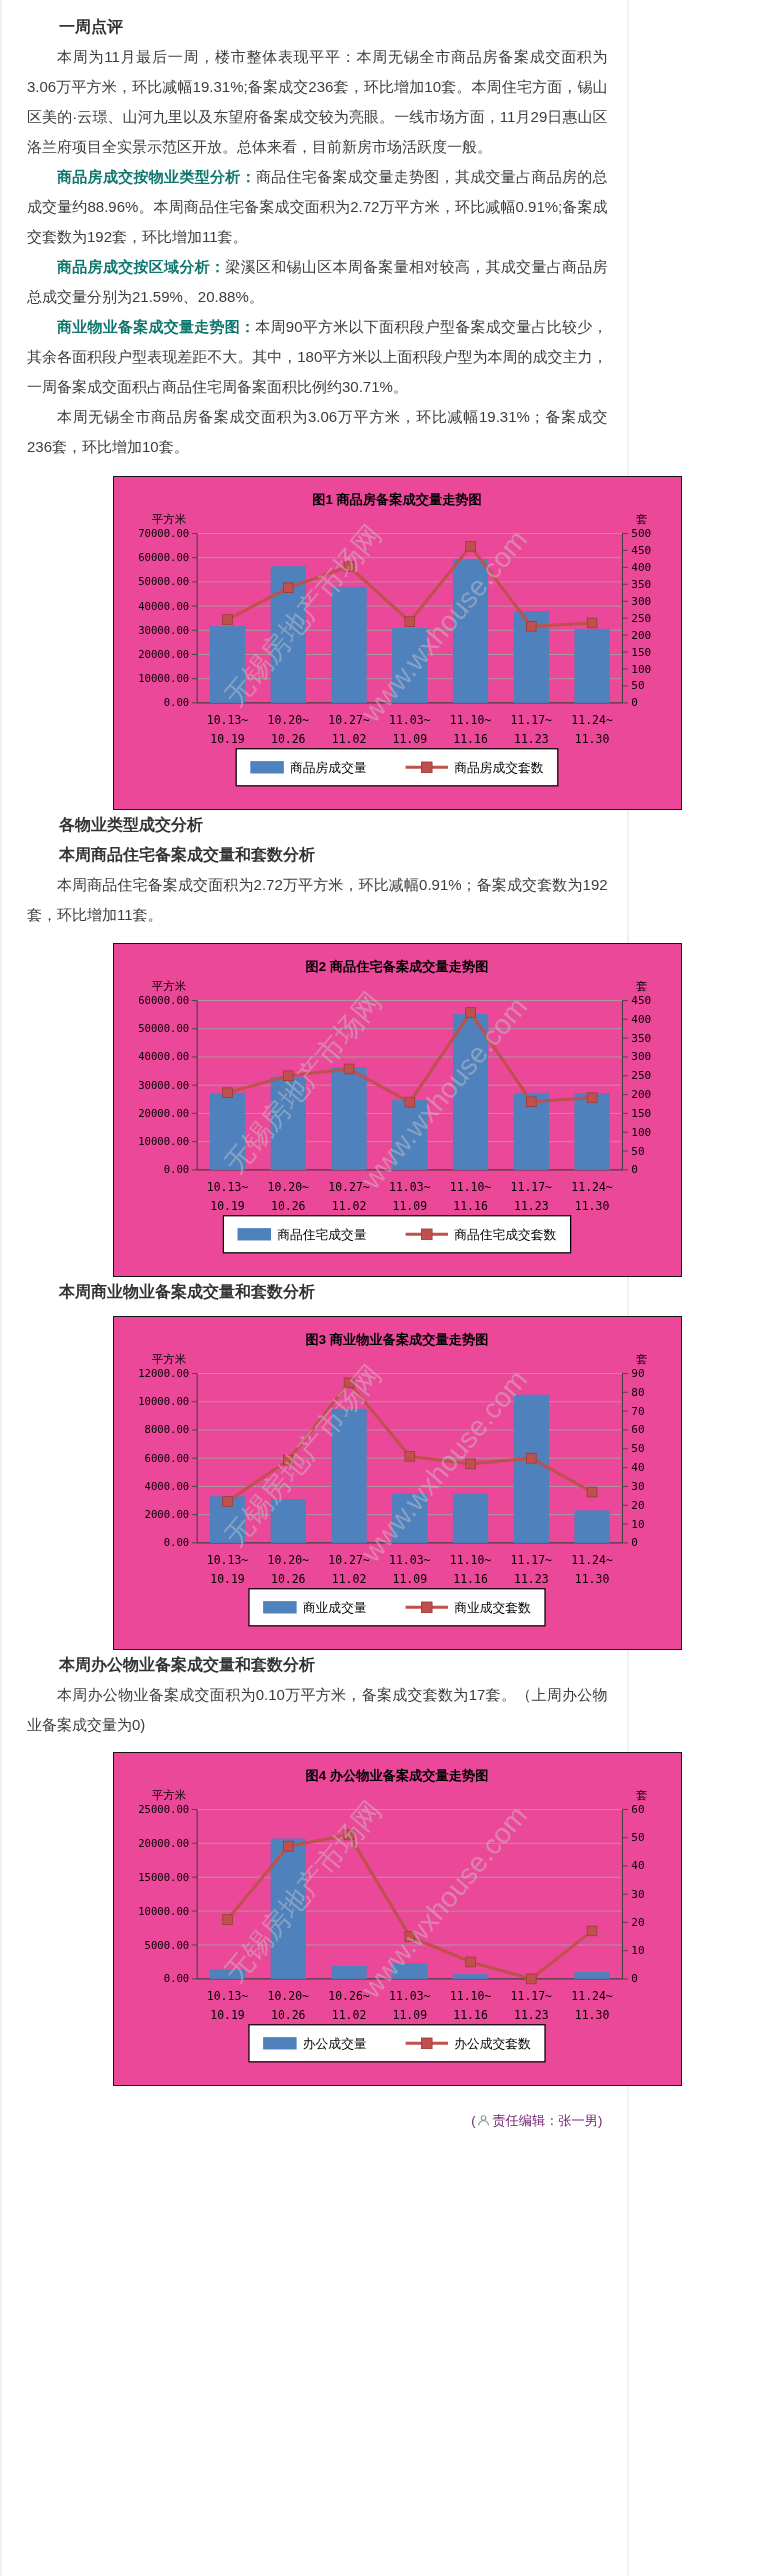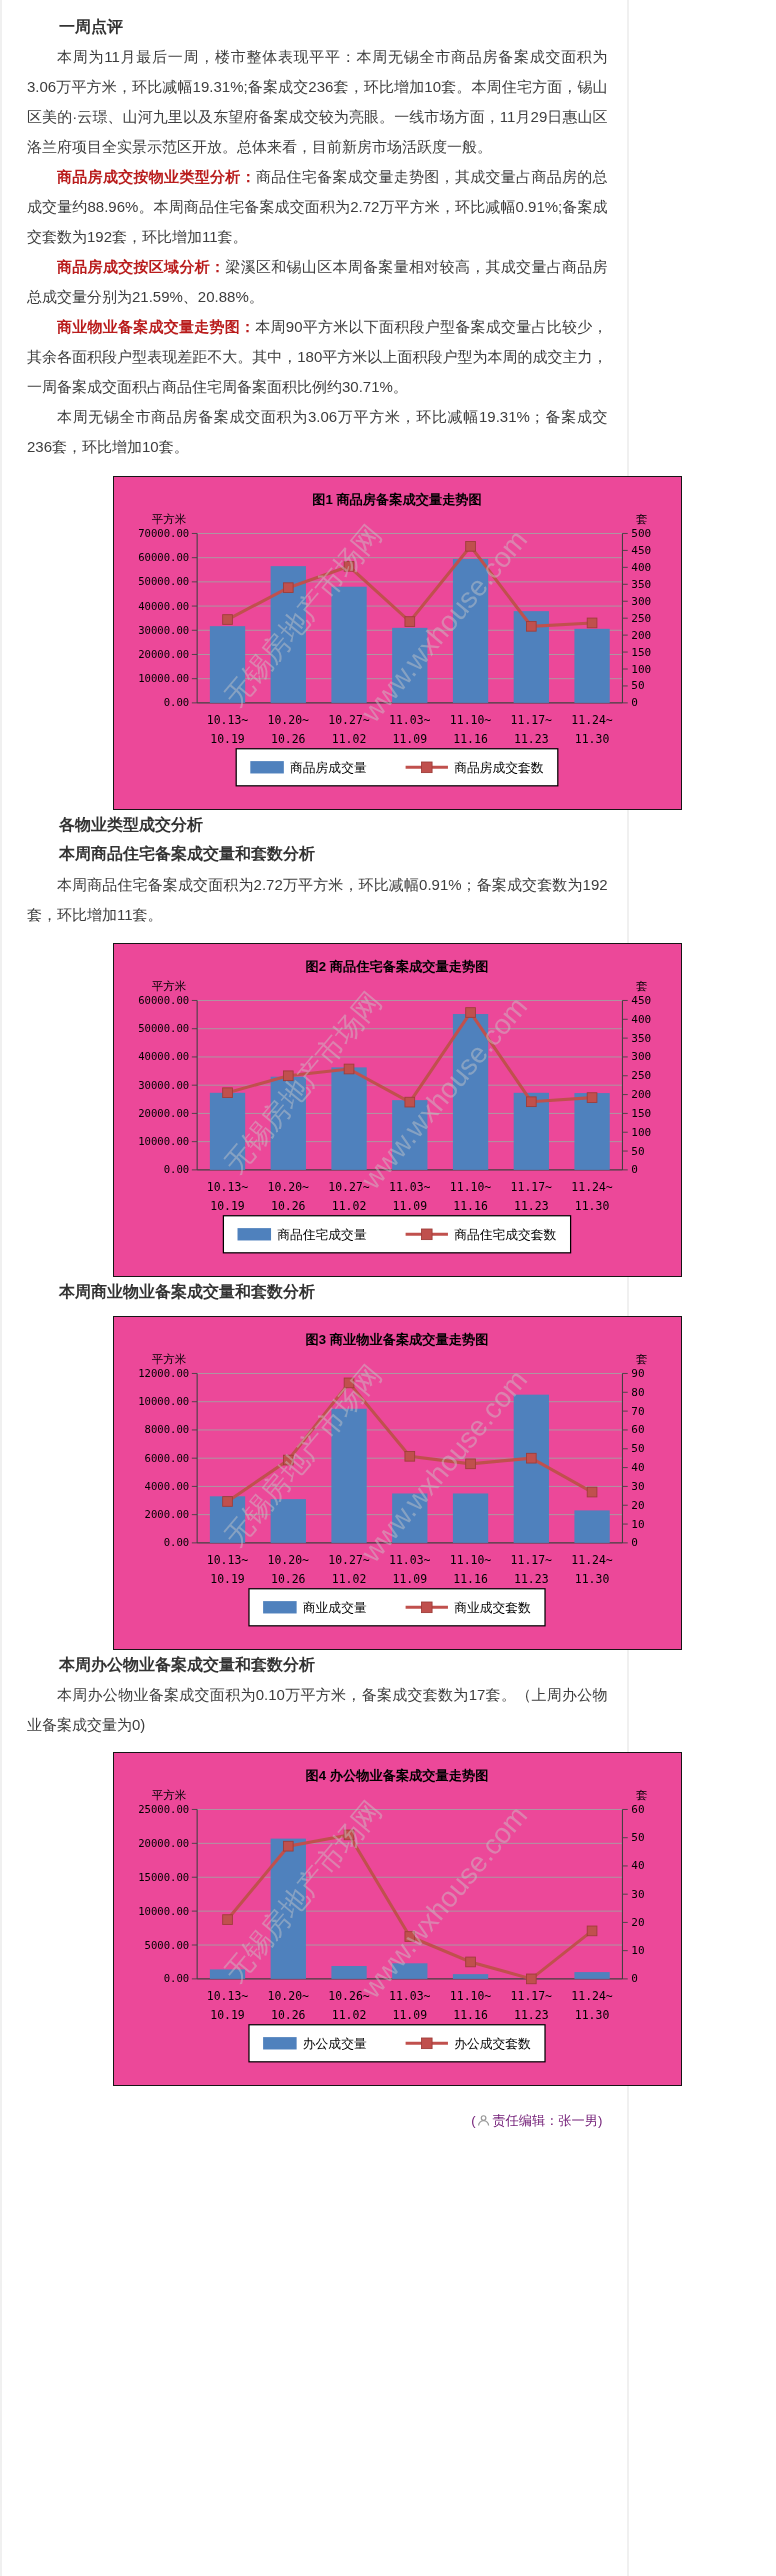--- a/index.html
+++ b/index.html
@@ -2,23 +2,23 @@
 <html style="font-size:14px"><head>
 <meta charset="utf-8">
 <style>
   html,body{margin:0;padding:0;background:#ffffff;}
   body{font-family:"Liberation Sans","DejaVu Sans",sans-serif;color:#3c3c3c;}
   .page{width:629px;min-height:2576px;box-sizing:border-box;
         padding:12.4px 19.4px 21px 25px;
         border-left:2.6px solid #f0f0f0;border-right:2.6px solid #f0f0f0;background:#fff;}
   h2.sec{font-size:16px;line-height:30px;margin:0;text-indent:2em;color:#333;font-weight:bold;}
   p.para{font-size:15px;line-height:30px;margin:0;text-indent:2em;text-align:justify;color:#3c3c3c;}
-  p.para strong{color:#b91c1c;}
+  p.para strong{color:#0f766e;}
   .mt8{margin-top:7px;}.mt10{margin-top:8.8px;}.mt14{margin-top:12.4px;}.mt16{margin-top:14px;}
-  .mt18{margin-top:16px;font-family:Liberation Mono, monospace;}.mt20{margin-top:17.6px;}.mt22{margin-top:19.4px;}.mt26{margin-top:23px;}
+  .mt18{margin-top:16px;}.mt20{margin-top:17.6px;}.mt22{margin-top:19.4px;}.mt26{margin-top:23px;}
   .mt30{margin-top:26.5px;}.mt38{margin-top:34px;}.mt42{margin-top:37px;}
   .chart-box{width:569px;height:334px;border:1.8px solid #151515;box-sizing:border-box;
              margin-left:86px;background:#ec4899;overflow:hidden;}
   .footer{margin-top:26.5px;text-align:right;color:#701a75;font-size:13.2px;padding-right:5.3px;}
   .footer .pic{vertical-align:-1.8px;margin:0 2.6px 0 0.9px;}
 </style>
 </head>
 <body>
 
 <div class="page">

